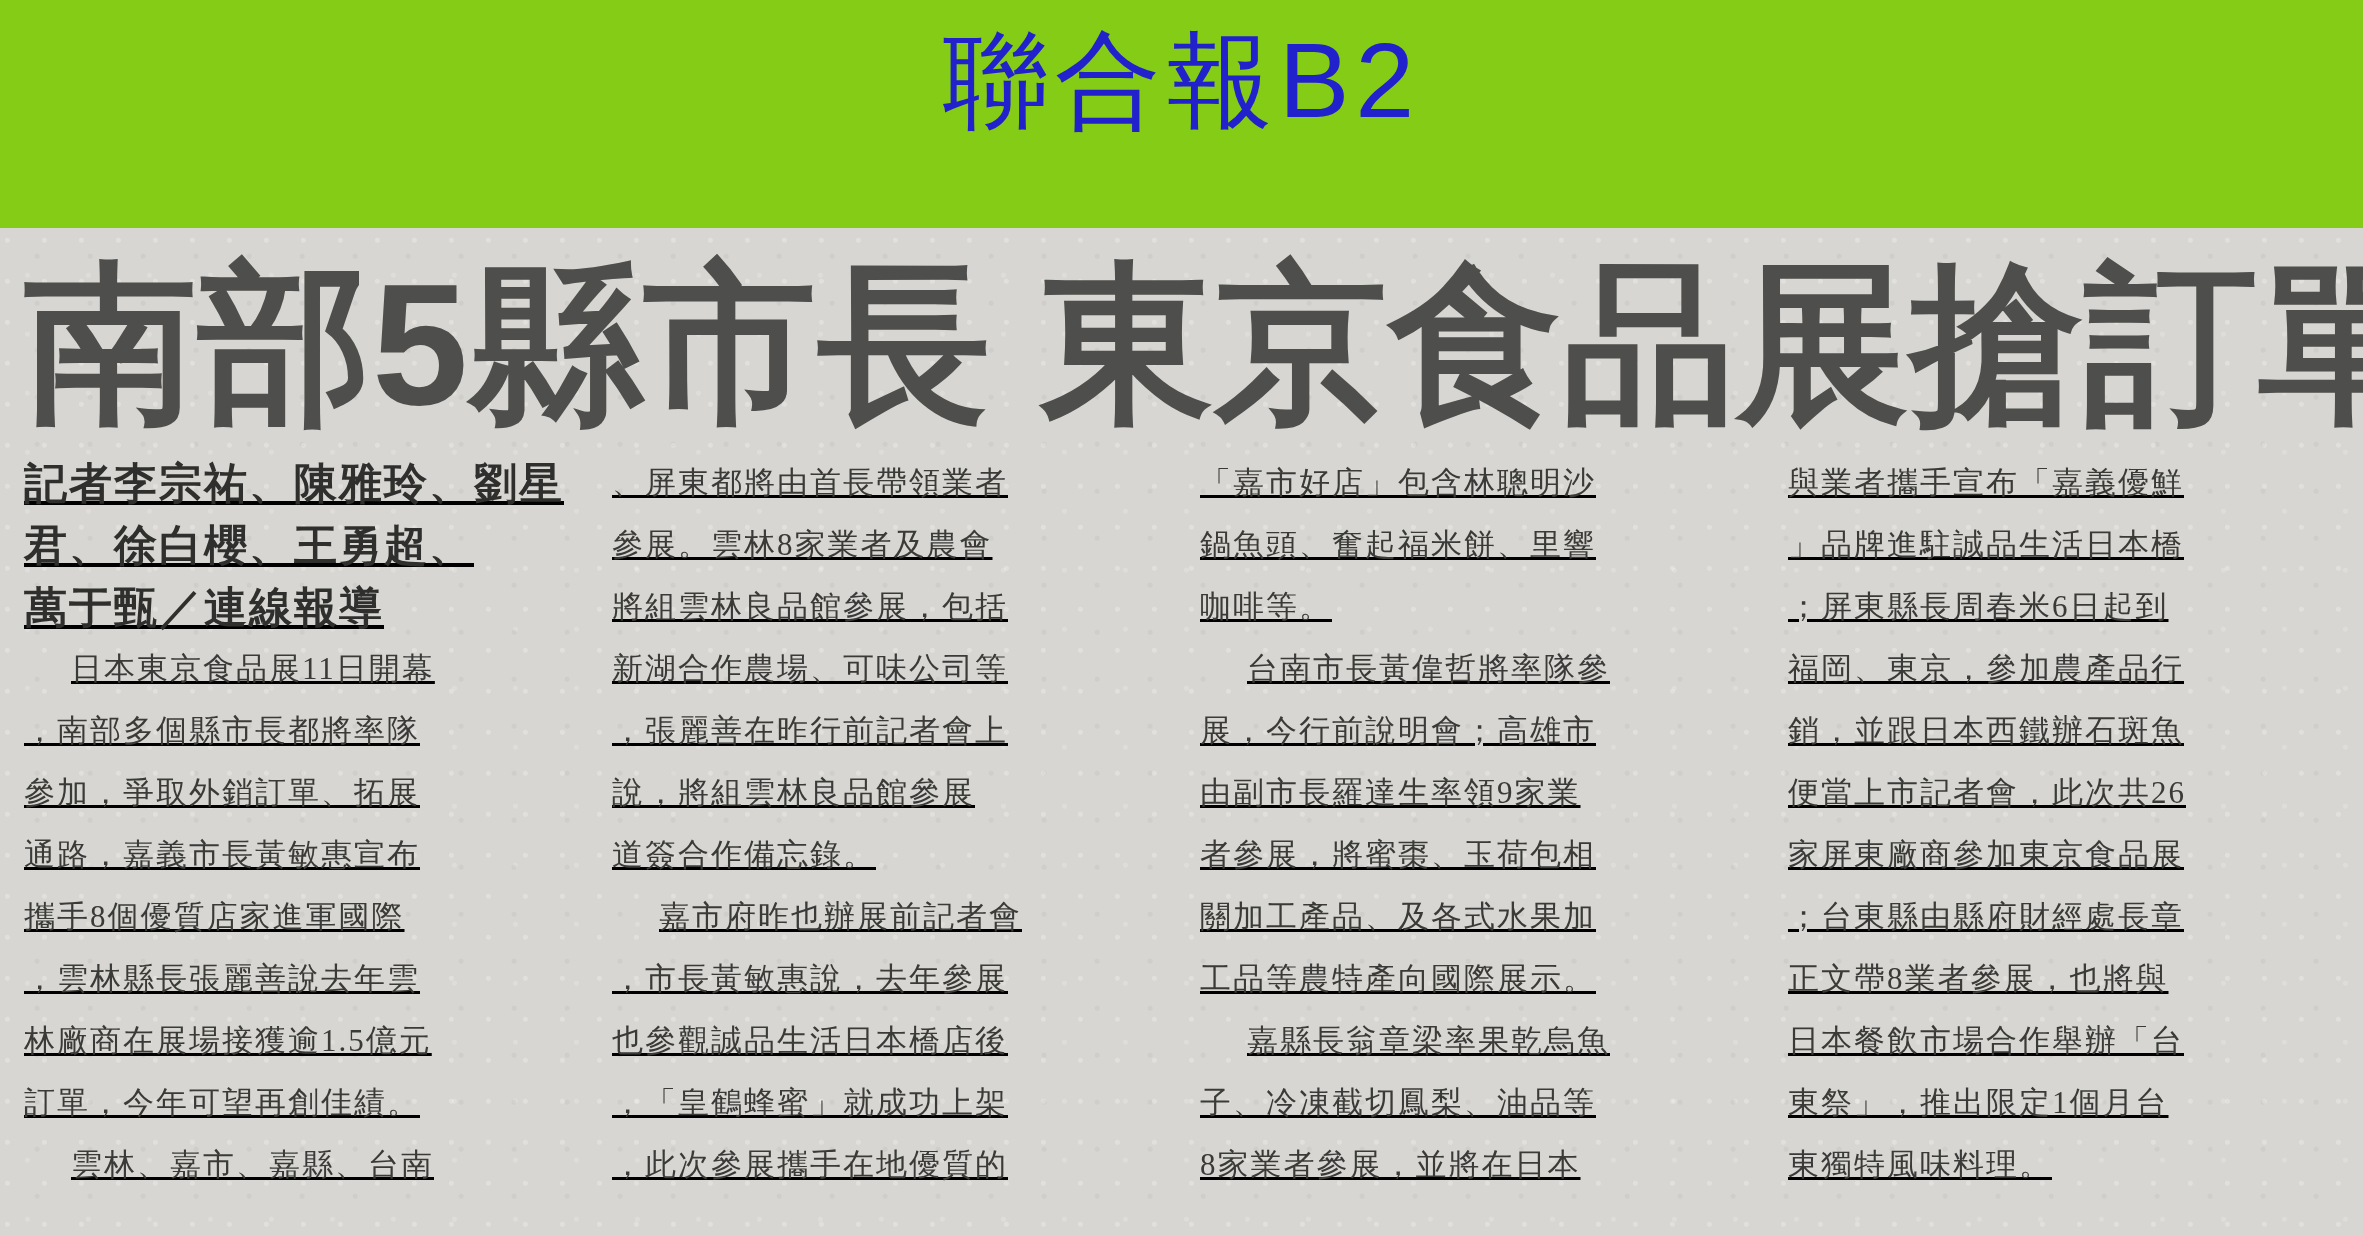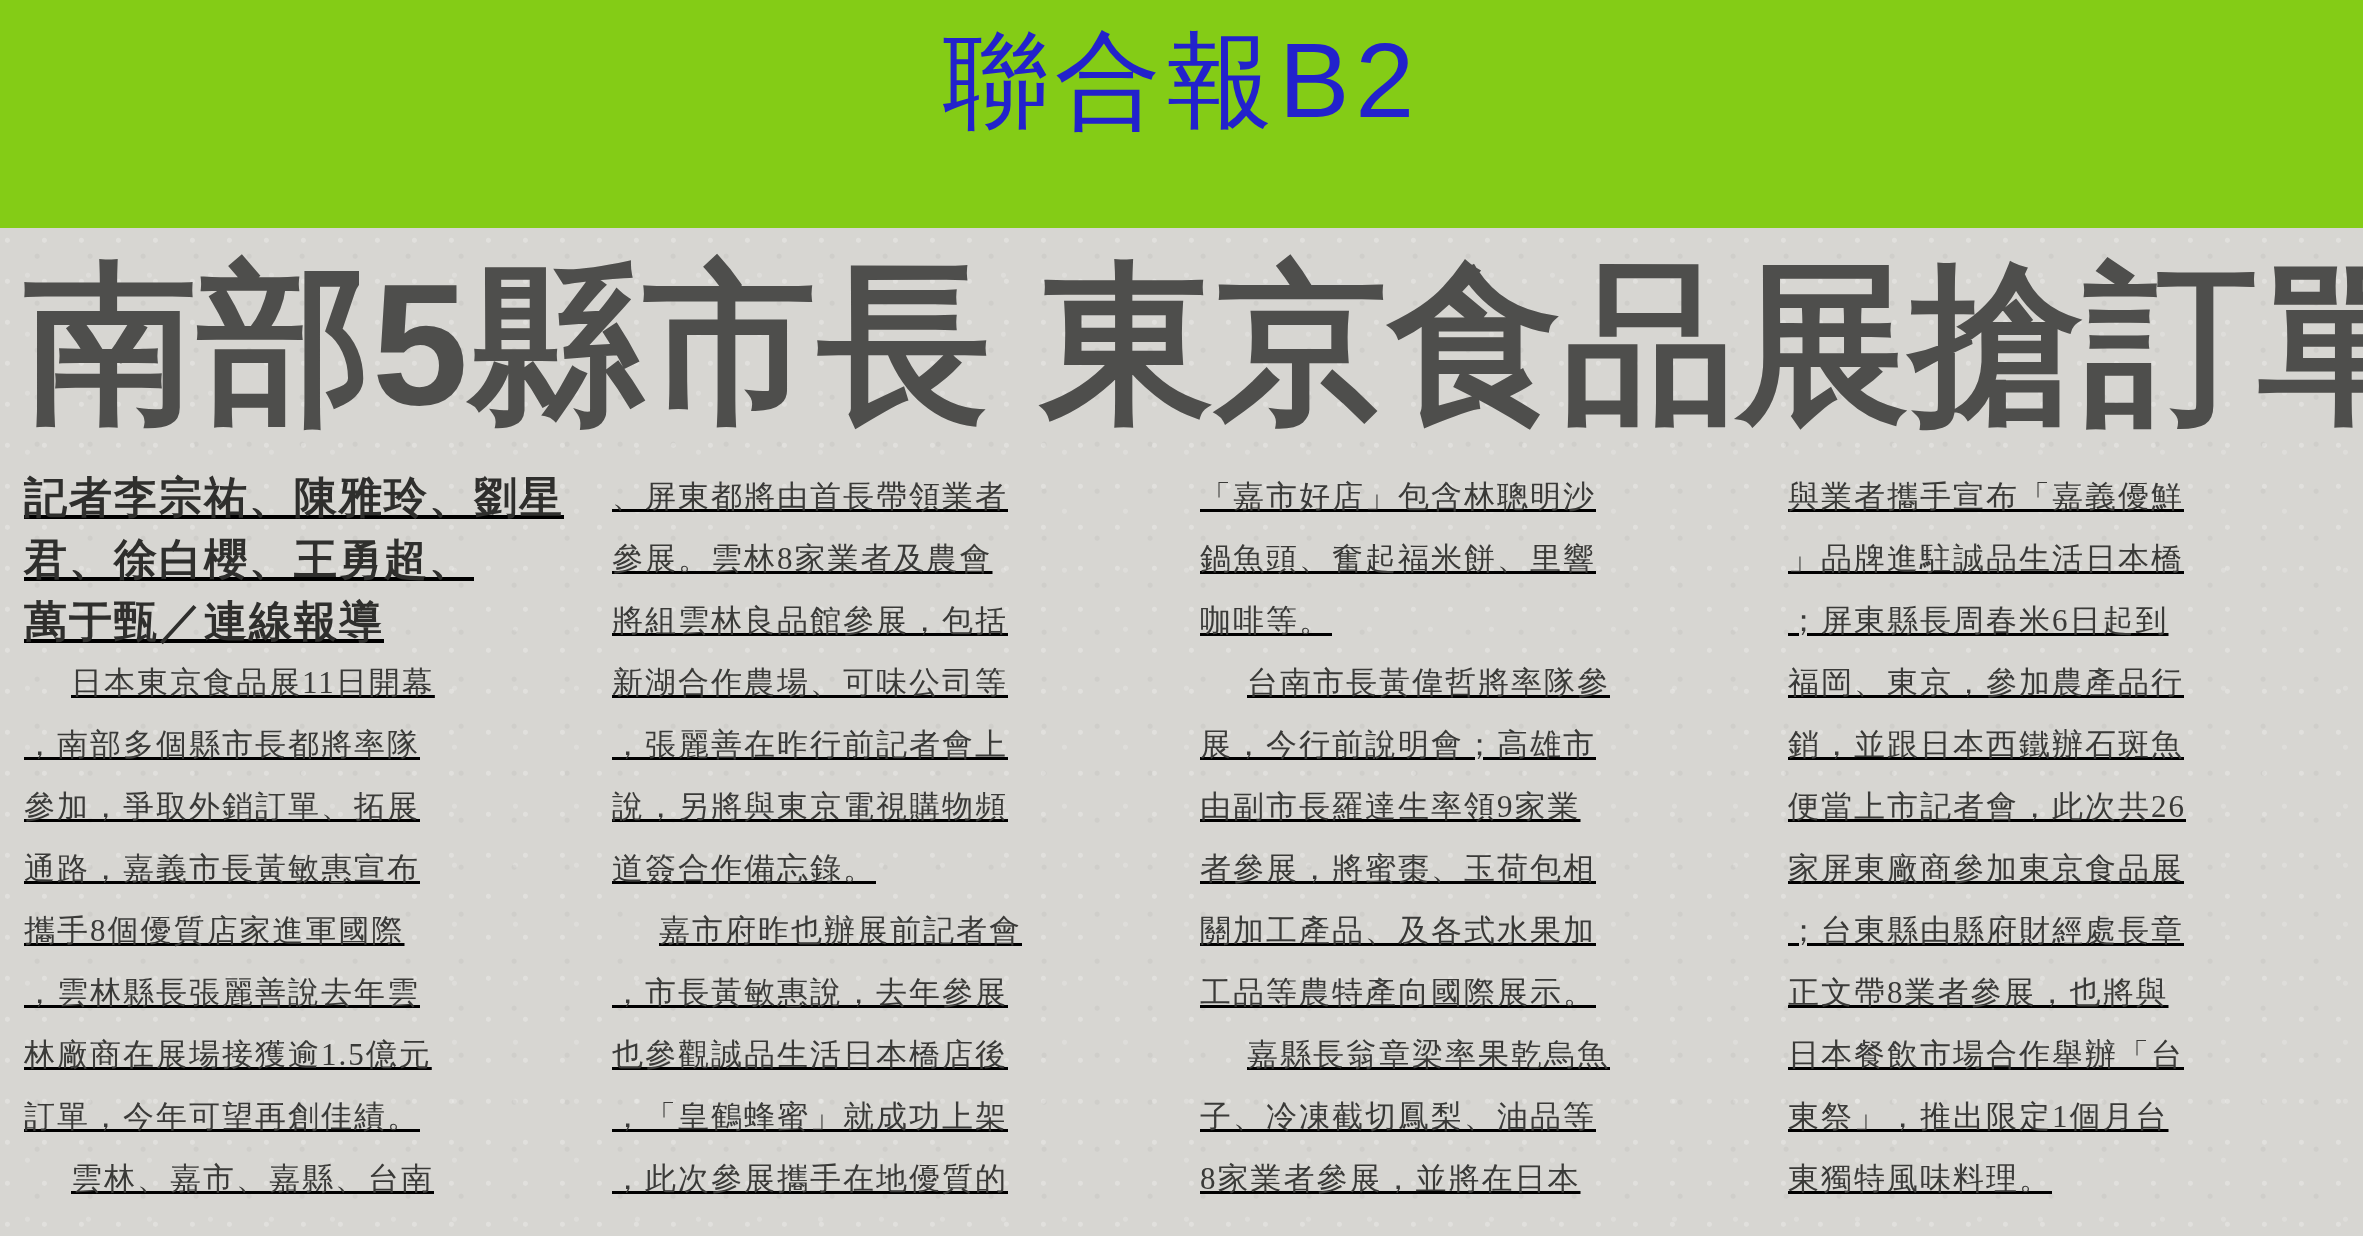--- a/index.html
+++ b/index.html
@@ -37,21 +37,21 @@
     background-image:
       radial-gradient(circle at 20% 30%, rgba(255,255,255,0.25) 0 2px, rgba(0,0,0,0) 3px),
       radial-gradient(circle at 70% 60%, rgba(0,0,0,0.04) 0 2px, rgba(0,0,0,0) 3px),
       radial-gradient(circle at 45% 80%, rgba(255,255,255,0.18) 0 2px, rgba(0,0,0,0) 3px);
     background-size: 37px 41px, 53px 47px, 61px 59px;
     box-sizing: border-box;
     padding: 18px 20px 0 24px;
   }
 
   .headline {
-    margin: 0 0 24px 0;
+    margin: 0 0 10px 0;
     font-family: "Liberation Sans", sans-serif;
     font-weight: 700;
     font-size: 173px;
     line-height: 196px;
     letter-spacing: 1px;
     white-space: nowrap;
     color: #4e4e4c;
   }
 
   .columns {
@@ -106,21 +106,21 @@
           <div class="line">林廠商在展場接獲逾1.5億元</div>
           <div class="line">訂單，今年可望再創佳績。</div>
           <div class="line indent">雲林、嘉市、嘉縣、台南</div>
         </div>
         <div class="column">
           <div class="line">、屏東都將由首長帶領業者</div>
           <div class="line">參展。雲林8家業者及農會</div>
           <div class="line">將組雲林良品館參展，包括</div>
           <div class="line">新湖合作農場、可味公司等</div>
           <div class="line">，張麗善在昨行前記者會上</div>
-          <div class="line">說，另將與東京電視購物頻</div>
+          <div class="line">說，將組雲林良品館參展</div>
           <div class="line">道簽合作備忘錄。</div>
           <div class="line indent">嘉市府昨也辦展前記者會</div>
           <div class="line">，市長黃敏惠說，去年參展</div>
           <div class="line">也參觀誠品生活日本橋店後</div>
           <div class="line">，「皇鶴蜂蜜」就成功上架</div>
           <div class="line">，此次參展攜手在地優質的</div>
         </div>
         <div class="column">
           <div class="line">「嘉市好店」包含林聰明沙</div>
           <div class="line">鍋魚頭、奮起福米餅、里響</div>

